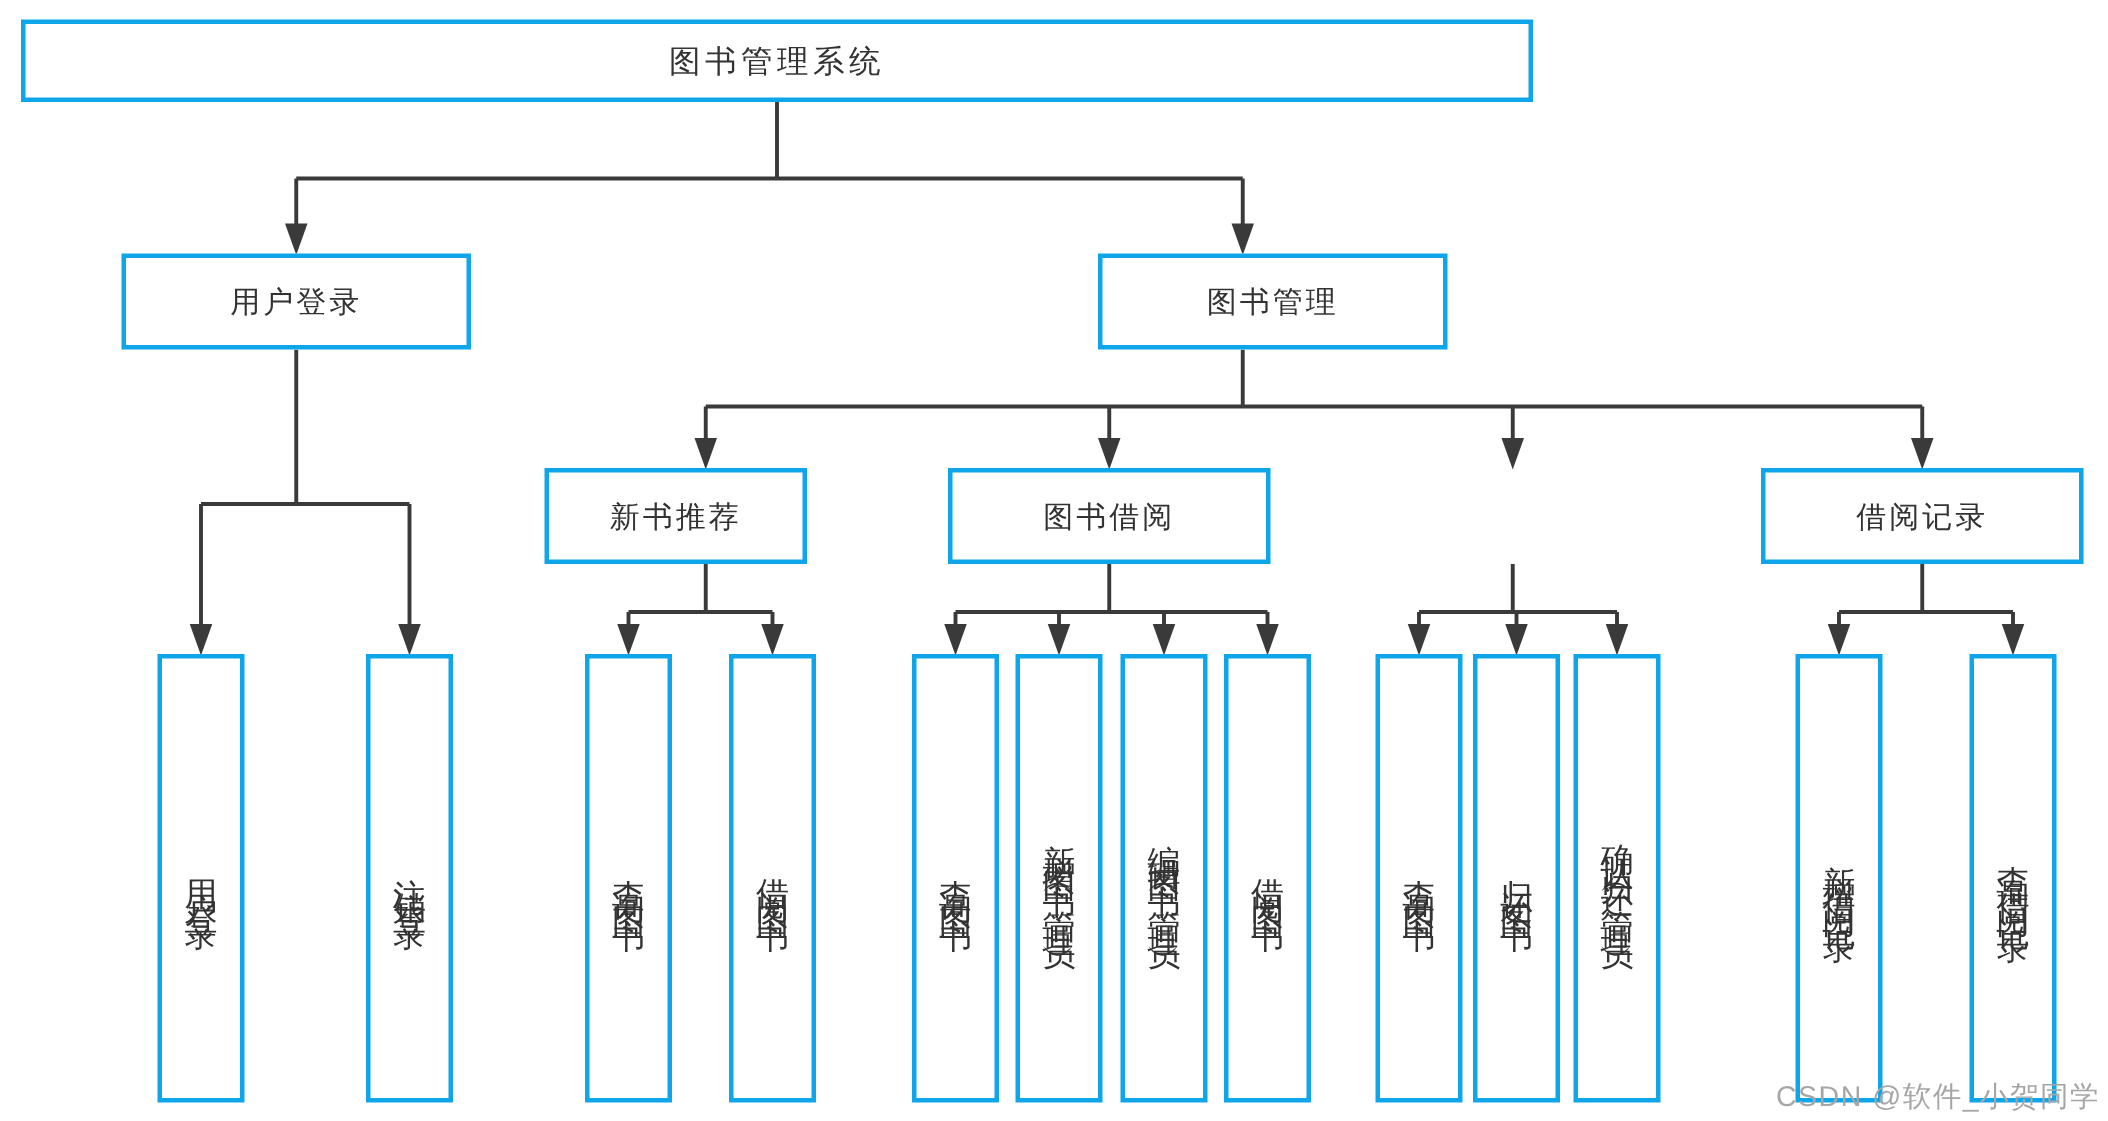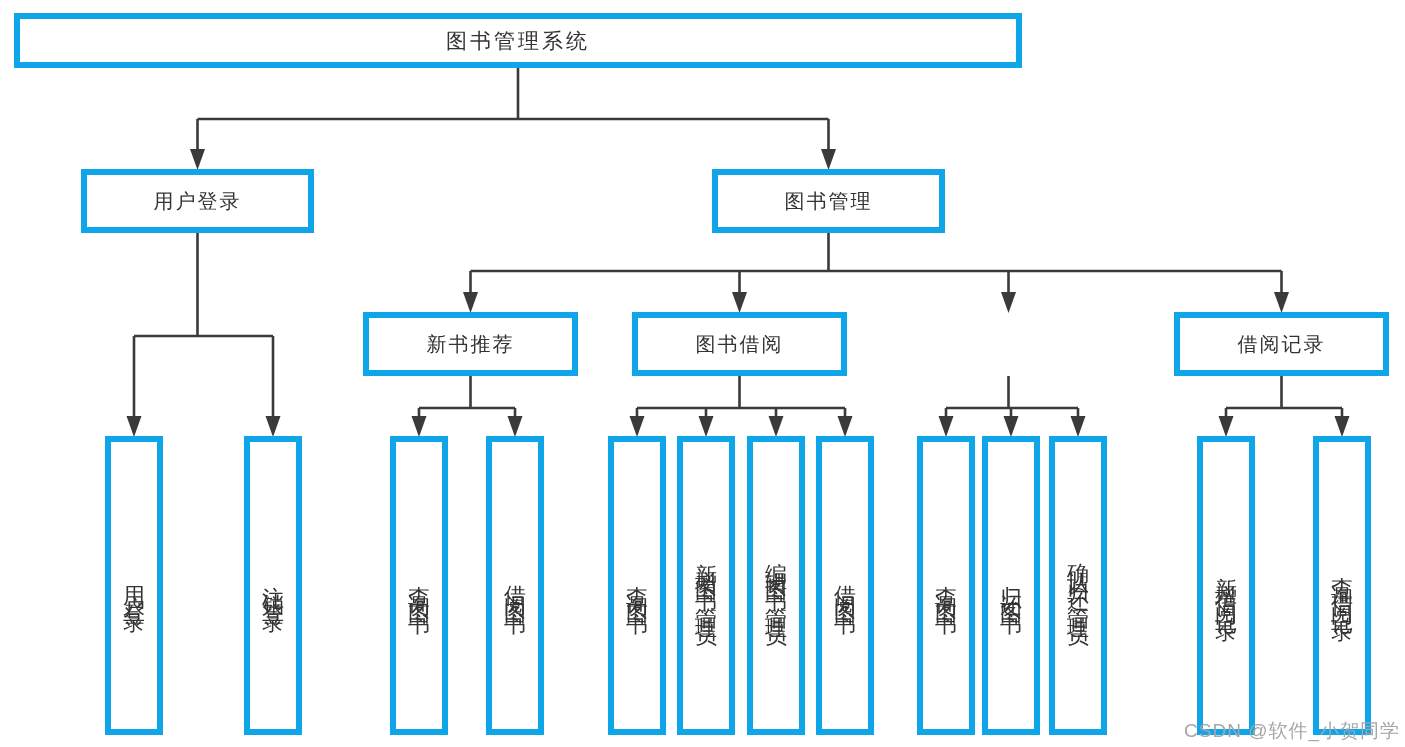--- a/index.html
+++ b/index.html
@@ -3,21 +3,21 @@
 <meta charset="utf-8">
 <style>
   html,body { margin:0; padding:0; background:#ffffff; }
   .wrap {
     position:relative; width:1405px; height:747px; background:#ffffff;
     font-family:"Liberation Sans", sans-serif; overflow:hidden;
   }
   .lines { position:absolute; left:0; top:0; width:1405px; height:747px; }
   .box {
     position:absolute; box-sizing:border-box; background:#ffffff;
-    border:6px solid #0ea5e9; color:#333333;
+    border:3px solid #0ea5e9; color:#333333;
     display:flex; align-items:center; justify-content:center;
     white-space:nowrap;
   }
   .h  { font-size:20px; letter-spacing:2px; }
   .root { font-size:21px; letter-spacing:3px; }
   .v  {
     writing-mode:vertical-rl; text-orientation:mixed;
     font-size:22px; letter-spacing:9px;
   }
   .watermark {
@@ -66,23 +66,23 @@
       <polygon points="1003.5,416 1018.5,416 1011,437"></polygon>
       <polygon points="1070.5,416 1085.5,416 1078,437"></polygon>
       <polygon points="1218.5,416 1233.5,416 1226,437"></polygon>
       <polygon points="1334.5,416 1349.5,416 1342,437"></polygon>
     </g>
   </svg>
 
   <div class="box h root" style="left:14px; top:13px; width:1008px; height:55px;">图书管理系统</div>
 
   <div class="box h" style="left:81px; top:169px; width:233px; height:64px;">用户登录</div>
-  <div class="box h" style="left:712px; top:169px; width:233px; height:64px;">图书管理</div>
+  <div class="box h" style="left:732px; top:169px; width:233px; height:64px;">图书管理</div>
 
-  <div class="box h" style="left:363px; top:312px; width:215px; height:64px;">新书推荐</div>
+  <div class="box h" style="left:363px; top:312px; width:175px; height:64px;">新书推荐</div>
   <div class="box h" style="left:632px; top:312px; width:215px; height:64px;">图书借阅</div>
   <div class="box h" style="left:1174px; top:312px; width:215px; height:64px;">借阅记录</div>
 
   <div class="box v" style="left:105px; top:436px; width:58px; height:299px;">用户登录</div>
   <div class="box v" style="left:244px; top:436px; width:58px; height:299px;">注销登录</div>
 
   <div class="box v" style="left:390px; top:436px; width:58px; height:299px;">查询图书</div>
   <div class="box v" style="left:486px; top:436px; width:58px; height:299px;">借阅图书</div>
 
   <div class="box v" style="left:608px; top:436px; width:58px; height:299px;">查询图书</div>

